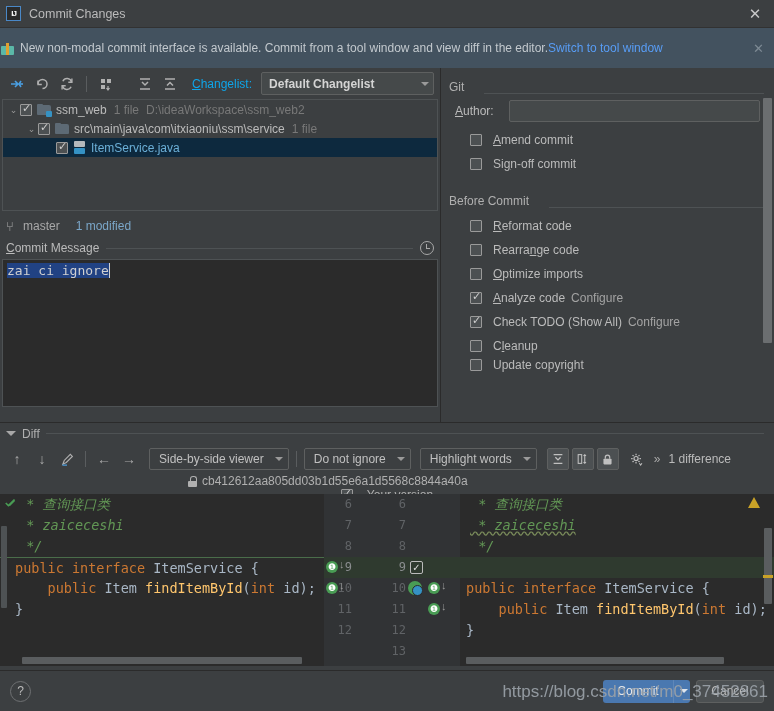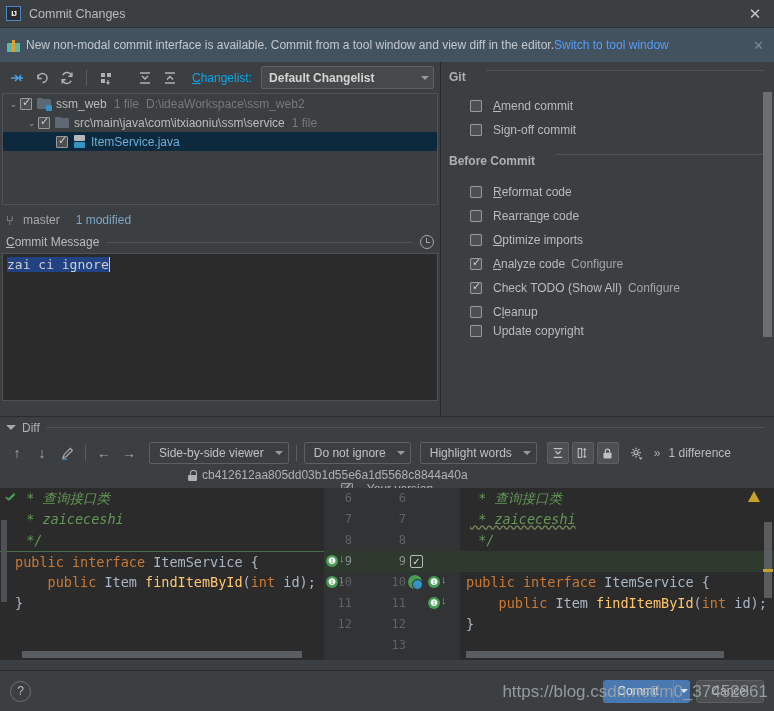--- a/index.html
+++ b/index.html
@@ -24,22 +24,22 @@
     text-align: center; letter-spacing: -1px; margin-right: 8px; flex: 0 0 auto;
   }
   .title-text { font-size: 12.5px; color: #bbbbbb; flex: 1 1 auto; }
   .title-close {
     width: 22px; height: 22px; line-height: 21px; text-align: center;
     color: #c8c8c8; font-size: 15px; cursor: pointer;
   }
 
   
   .notify {
-    height: 34px; background: #43525f; display: flex; align-items: center;
-    padding: 0 6px 0 7px; font-size: 12px; color: #c3c9ce;
+    height: 40px; background: #43525f; display: flex; align-items: center;
+    padding: 0 6px 0 1px; font-size: 12px; color: #c3c9ce;
   }
   .gift-icon { width: 13px; height: 13px; margin-right: 6px; position: relative; flex:0 0 auto;}
   .gift-icon::before {
     content: ""; position: absolute; left: 0; top: 4px; width: 13px; height: 9px;
     background: #5bb8a8; border-radius: 1px;
   }
   .gift-icon::after {
     content: ""; position: absolute; left: 5px; top: 1px; width: 3px; height: 12px;
     background: #e0a030;
   }
@@ -149,21 +149,21 @@
   .cm-text {
     font-family: "DejaVu Sans Mono", monospace; font-size: 13px; color: #d0d0d0;
     background: #214283; display: inline; position: relative;
   }
   .cm-caret {
     display: inline-block; width: 1px; height: 15px; background: #d0d0d0;
     vertical-align: -3px;
   }
 
   
-  .section-head { display: flex; align-items: flex-start; padding: 0 10px 0 8px; height: 20px; gap: 20px; font-weight: bold; }
+  .section-head { display: flex; align-items: flex-end; padding: 0 10px 0 8px; height: 20px; gap: 20px; }
   .section-title { font-size: 12px; color: #b0b0b0; white-space: nowrap; }
   .section-line { flex: 1 1 auto; height: 1px; background: #4e5254; }
   .field-row { display: flex; align-items: center; padding: 6px 14px 0 14px; }
   .field-label { font-size: 12px; color: #bbbbbb; width: 54px; }
   .field-label u { text-decoration: underline; }
   .field-input {
     flex: 1 1 auto; height: 22px; background: #45494a; border: 1px solid #5e6060;
     border-radius: 2px; color: #d4d4d4; font-size: 12px; padding: 0 5px;
     font-family: "Liberation Sans", sans-serif;
   }
@@ -406,20 +406,24 @@
         <span class="cm-text">zai ci ignore</span><span class="cm-caret"></span>
       </div>
     </div>
 
     <div class="right-pane">
       <div class="section-head" style="padding-top:8px;height:26px;">
         <span class="section-title">Git</span>
         <span class="section-line"></span>
       </div>
 
+      <div class="field-row">
+        <span class="field-label"><u>A</u>uthor:</span>
+        <input class="field-input" type="text" value="" placeholder="" style="">
+      </div>
 
       <div style="height:6px;"></div>
 
       <div class="opt-row">
         <span class="cb"></span>
         <span class="opt-label"><u>A</u>mend commit</span>
       </div>
       <div class="opt-row">
         <span class="cb"></span>
         <span class="opt-label">Si<u>g</u>n-off commit</span>

